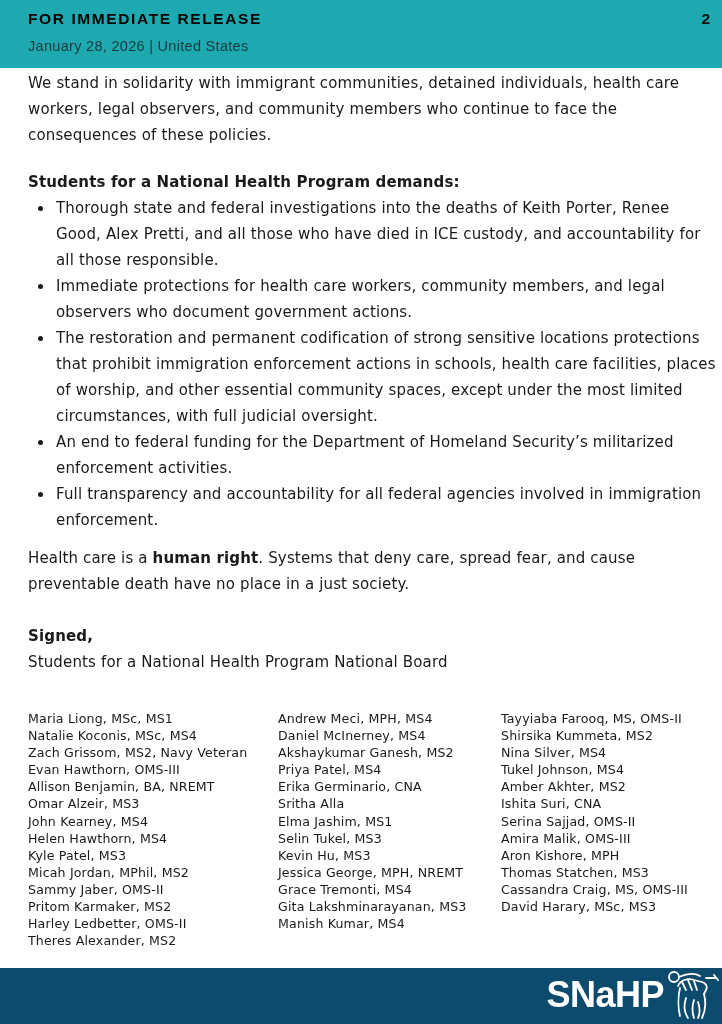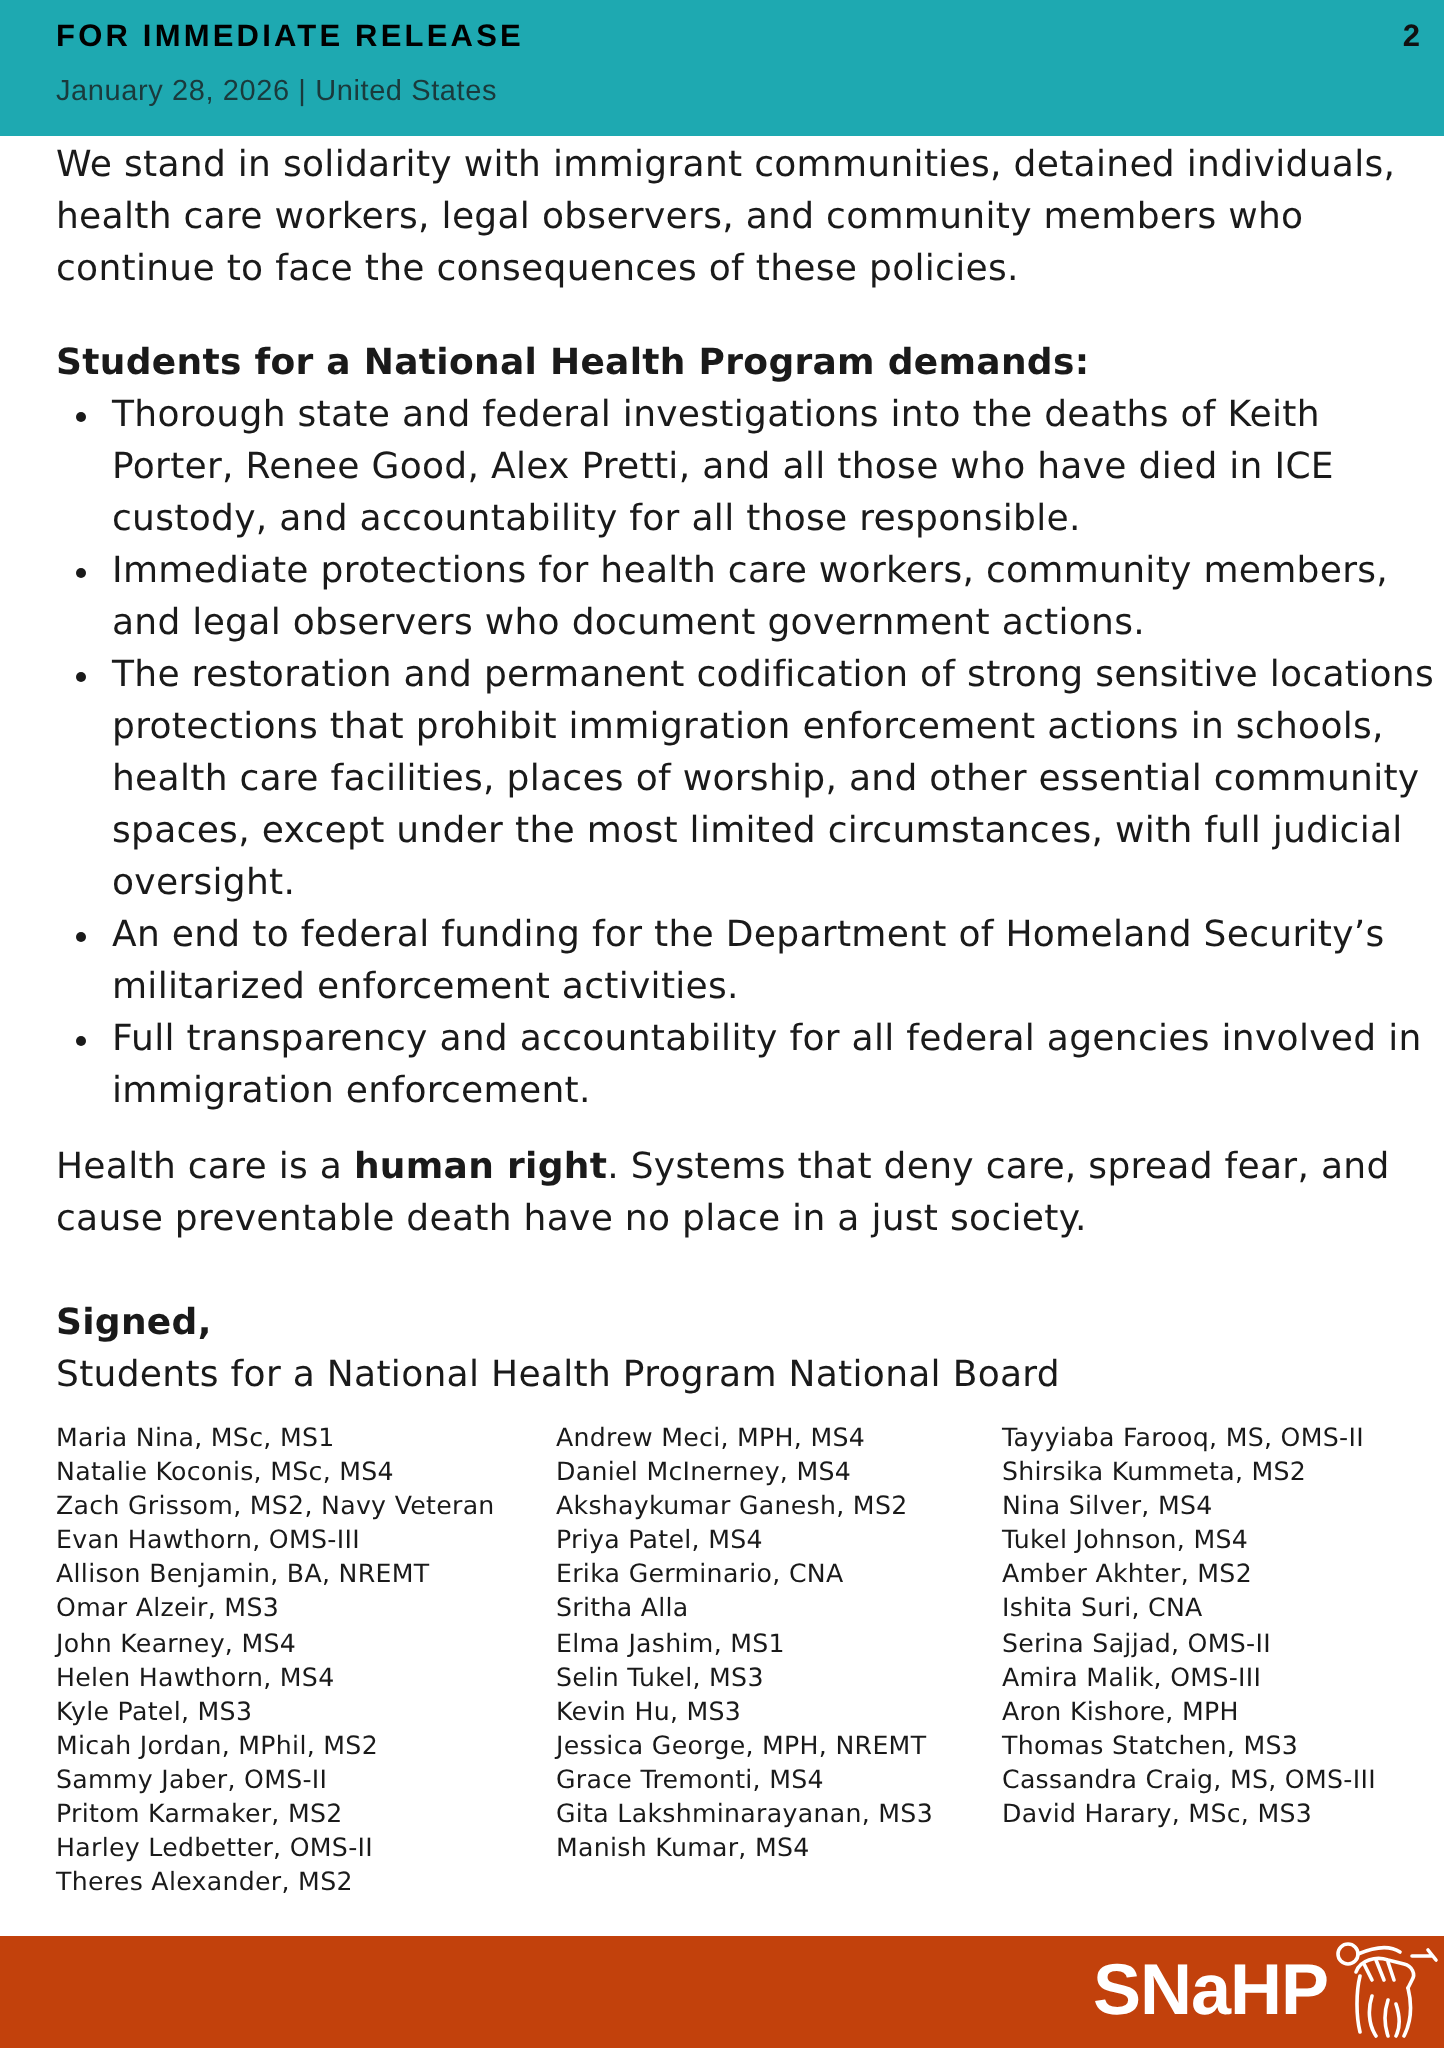--- a/index.html
+++ b/index.html
@@ -18,21 +18,21 @@
   .hdr-page {
     position: absolute; right: 12px; top: 10px; font-family: "Liberation Sans", sans-serif;
     font-weight: 700; font-size: 15.5px; color: #111;
   }
   .hdr-date {
     position: absolute; left: 28px; top: 38px; font-family: "Liberation Sans", sans-serif;
     font-size: 14.5px; color: #1a3a3c; letter-spacing: 0.3px;
   }
   .content {
     position: absolute; left: 28px; top: 70px; width: 690px;
-    font-size: 18px; line-height: 26px; letter-spacing: 0.15px;
+    font-size: 15px; line-height: 26px; letter-spacing: 0.15px;
   }
   .para { margin: 0; }
   .demands-heading { margin: 21px 0 0 0; font-weight: 700; }
   ul.demands { margin: 0; padding: 0 0 0 28px; list-style: none; }
   ul.demands li { position: relative; }
   ul.demands li::before {
     content: ""; position: absolute; left: -18px; top: 11px; width: 5px; height: 5px;
     border-radius: 50%; background: #1a1a1a;
   }
   .closing { margin-top: 12px; }
@@ -41,21 +41,21 @@
   .signed-org { margin: 0; }
   .signers {
     position: absolute; top: 710px; left: 28px; width: 690px;
     font-size: 12.6px; line-height: 17.1px; color: #1a1a1a; letter-spacing: 0.15px;
   }
   .col { position: absolute; top: 0; }
   .col1 { left: 0; } .col2 { left: 250px; } .col3 { left: 473px; }
   .signer { white-space: nowrap; }
   .footer {
     position: absolute; left: 0; top: 968px; width: 722px; height: 56px;
-    background: #c2410c;
+    background: #0c4a6e;
     text-align: center;
   }
   .logo-text {
     position: absolute; right: 58px; top: 6px; font-family: "Liberation Sans", sans-serif;
     font-weight: 700; font-size: 36px; color: #ffffff; letter-spacing: -0.5px;
   }
   .logo-fist { position: absolute; right: 2px; top: 0px; width: 56px; height: 56px; }
 </style>
 </head>
 <body>
@@ -76,21 +76,21 @@
     <li>An end to federal funding for the Department of Homeland Security’s militarized enforcement activities.</li>
     <li>Full transparency and accountability for all federal agencies involved in immigration enforcement.</li>
   </ul>
   <div class="closing"><span>Health care is a </span><b>human right</b><span>. Systems that deny care, spread fear, and cause preventable death have no place in a just society.</span></div>
   <div class="signed-heading">Signed,</div>
   <div class="signed-org">Students for a National Health Program National Board</div>
 </div>
 
 <div class="signers">
   <div class="col col1">
-    <div class="signer">Maria Nina, MSc, MS1</div>
+    <div class="signer">Maria Liong, MSc, MS1</div>
     <div class="signer">Natalie Koconis, MSc, MS4</div>
     <div class="signer">Zach Grissom, MS2, Navy Veteran</div>
     <div class="signer">Evan Hawthorn, OMS-III</div>
     <div class="signer">Allison Benjamin, BA, NREMT</div>
     <div class="signer">Omar Alzeir, MS3</div>
     <div class="signer">John Kearney, MS4</div>
     <div class="signer">Helen Hawthorn, MS4</div>
     <div class="signer">Kyle Patel, MS3</div>
     <div class="signer">Micah Jordan, MPhil, MS2</div>
     <div class="signer">Sammy Jaber, OMS-II</div>

